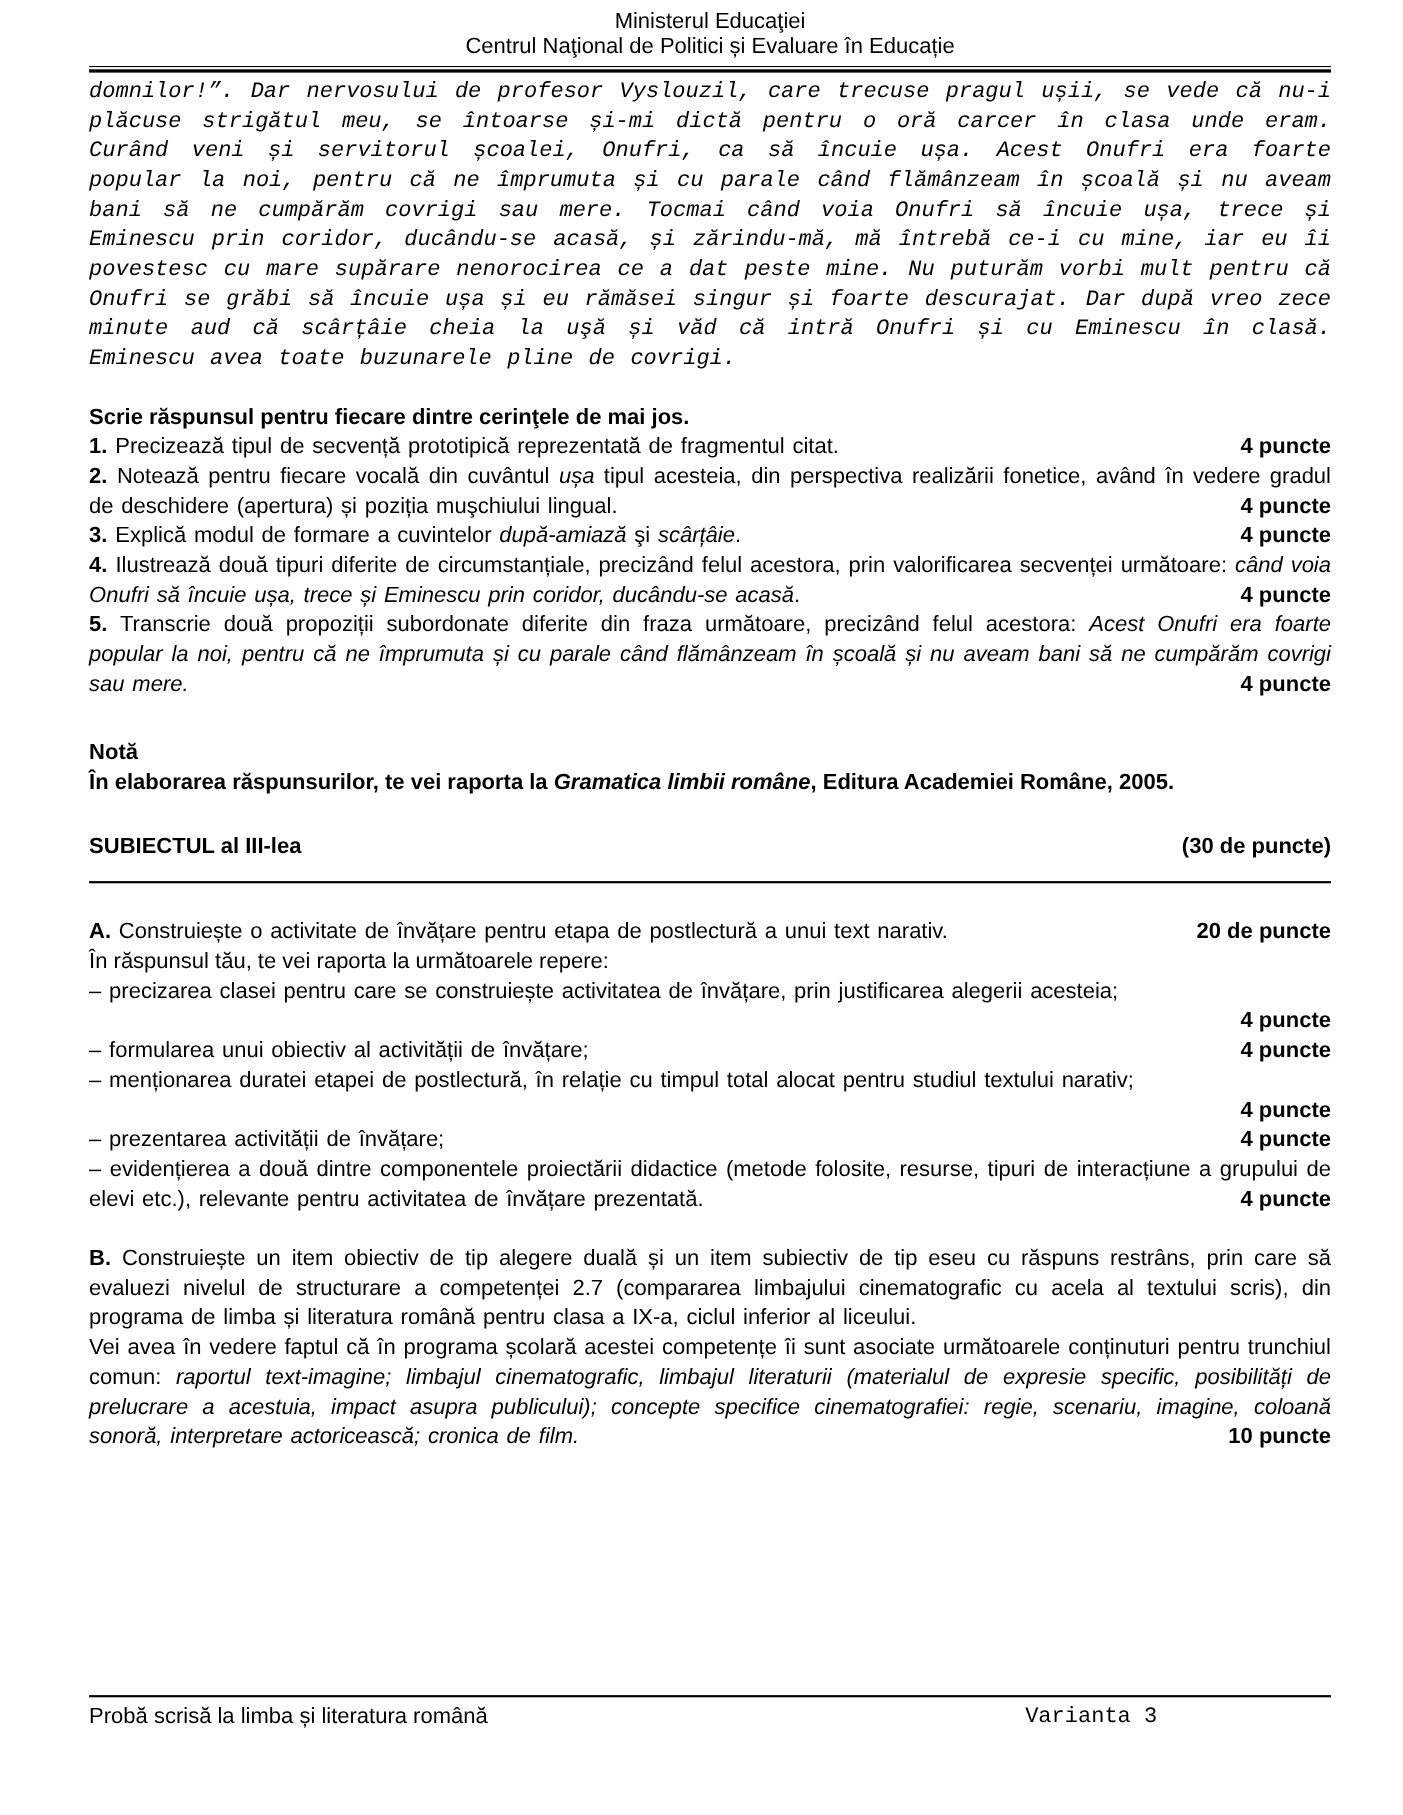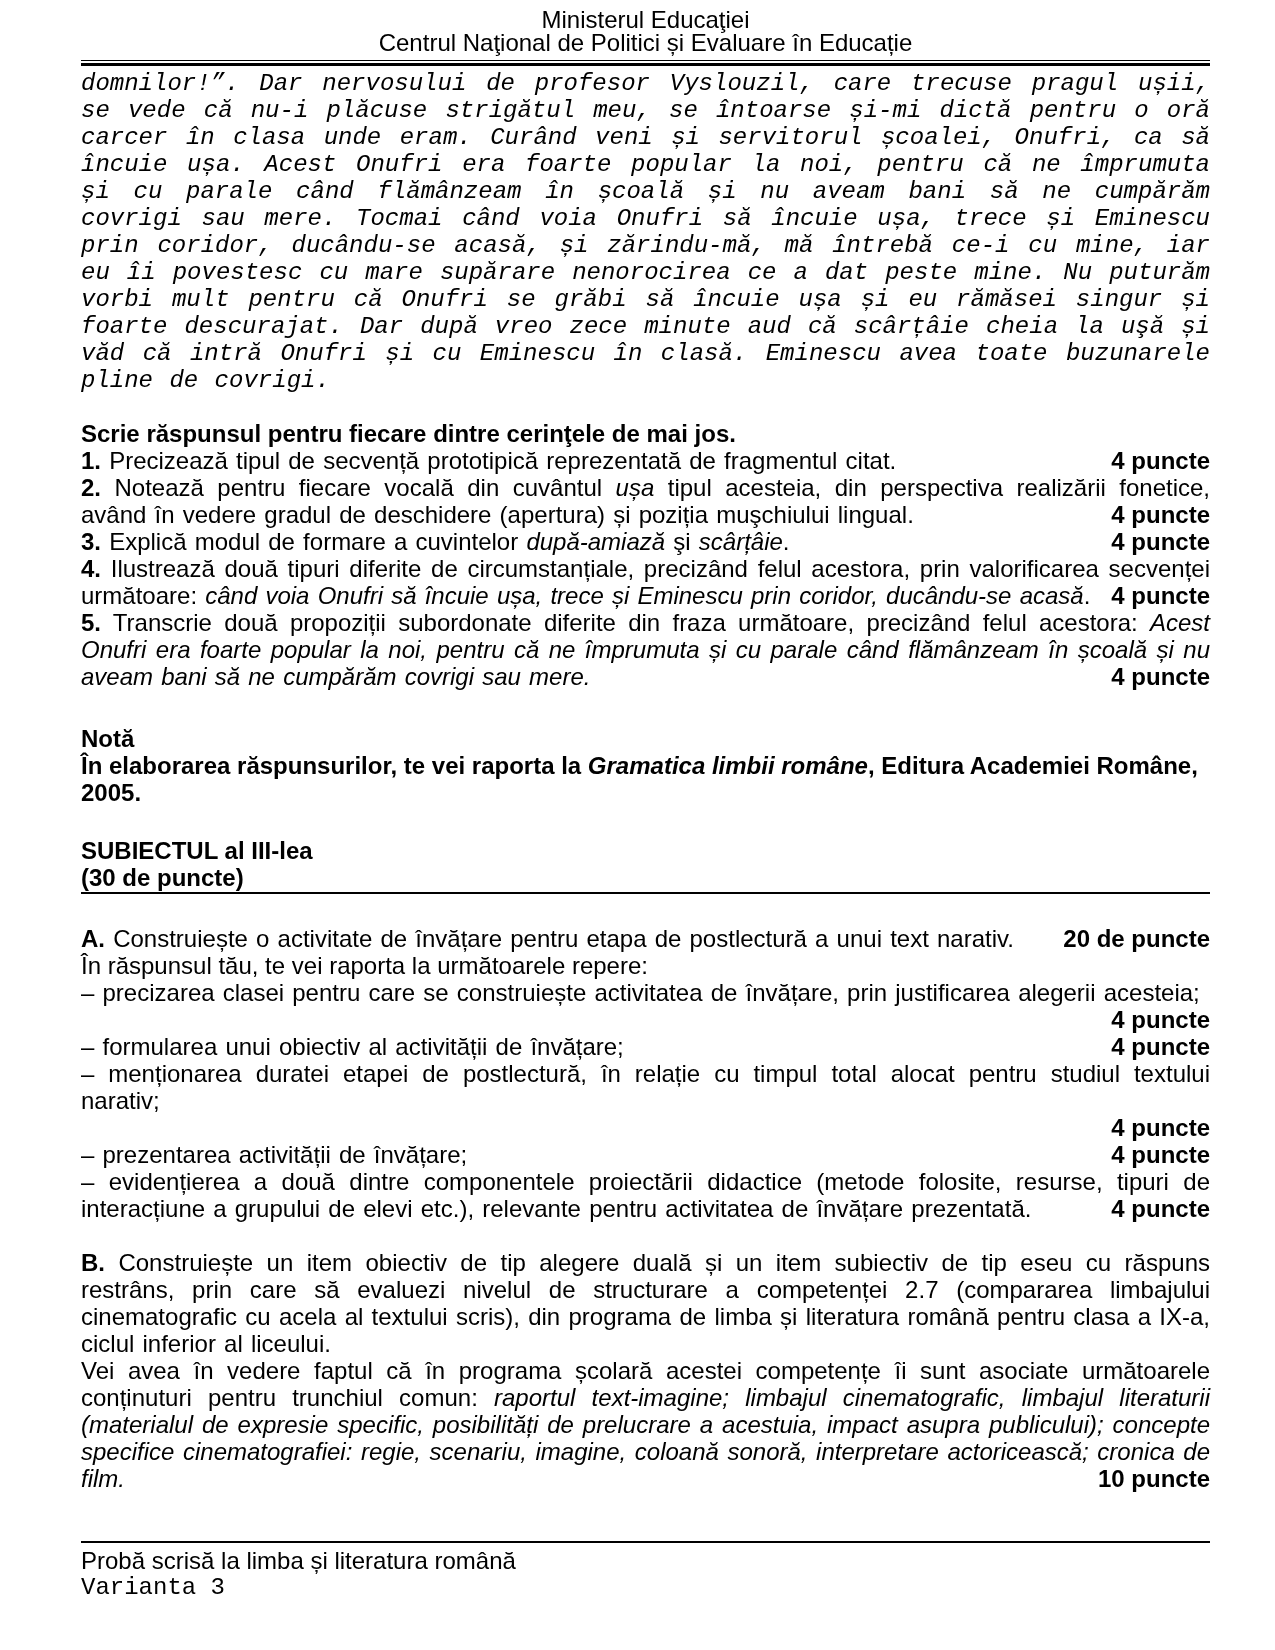--- a/index.html
+++ b/index.html
@@ -3,49 +3,48 @@
 <meta charset="utf-8">
 <style>
   * { margin: 0; padding: 0; box-sizing: border-box; }
   html, body { background: #fff; }
   .page {
     position: relative;
     width: 1275px; height: 1650px;
     margin: 0 auto;
     background: #fff; color: #000;
     font-family: "Liberation Sans", "DejaVu Sans", sans-serif;
-    font-size: 24px; line-height: 27px;
+    font-size: 20px; line-height: 27px;
     overflow: hidden;
   }
   .content { position: absolute; left: 81px; top: 8px; width: 1129px; }
   .hdr { text-align: center; line-height: 23px; }
   .hdr-rule { margin-top: 6px; border-top: 1px solid #000; border-bottom: 3px solid #000; height: 6px; }
   .quote { font-style: italic; text-align: justify; word-spacing: 2px; margin-top: 4px; font-family: Liberation Mono, monospace; }
   .attrib { text-align: right; margin-top: 10px; }
   .tasks-heading { font-weight: bold; margin-top: 26px; }
   .item { position: relative; text-align: justify; word-spacing: 1.5px; }
   .item b { word-spacing: 0; }
   .pts { position: absolute; right: 0; bottom: 0; font-weight: bold; font-style: normal; word-spacing: 0; }
   .pts-line { text-align: right; font-weight: bold; word-spacing: 0; }
   .note-title { font-weight: bold; margin-top: 35px; }
   .note-body { font-weight: bold; }
   .subj-row {
     display: flex; justify-content: space-between;
     font-weight: bold;
     border-bottom: 2px solid #000;
-    padding-bottom: 1px;
+    padding-bottom: 18px;
     margin-top: 31px;
-    flex-direction: column;
   }
   .a-row { margin-top: 31px; }
   .repere-intro { }
   .b-block { margin-top: 27px; }
   .footer { position: absolute; left: 81px; width: 1129px; top: 1541px; }
   .footer-rule { border-top: 2px solid #000; margin-bottom: 4px; }
-  .footer-row { display: flex; justify-content: space-between; flex-direction: column; }
+  .footer-row { display: flex; justify-content: space-between; }
   .footer-right { margin-right: 158px; font-family: Liberation Mono, monospace; }
   .footer-center { text-align: center; }
 </style>
 </head>
 <body>
 
 <div class="page">
   <div class="content">
 
     <div class="hdr">

